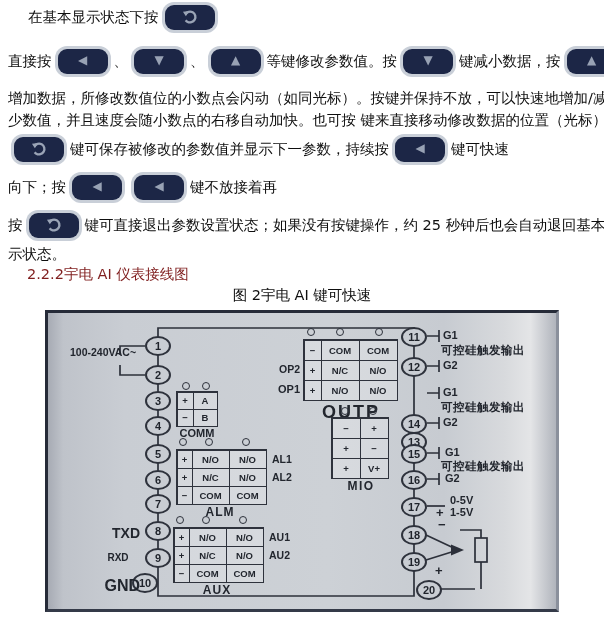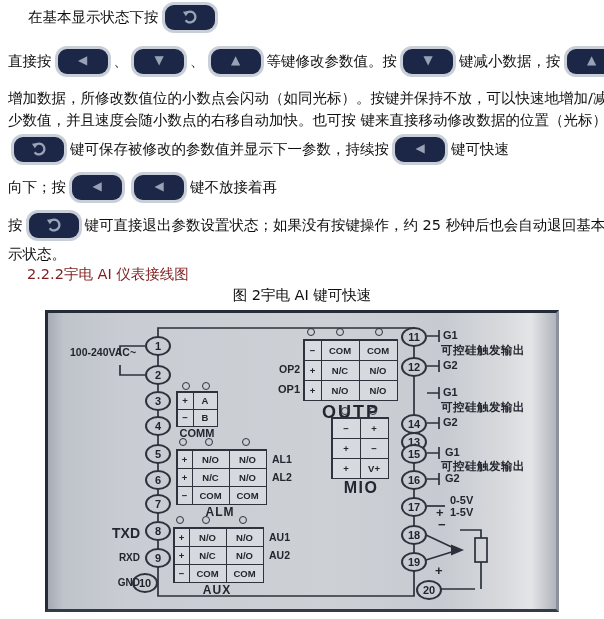--- a/index.html
+++ b/index.html
@@ -174,22 +174,22 @@
     <div class="term" style="left:353px;top:71px;margin-top:48px;">13</div>
     <div class="term" style="left:353px;top:101px;">14</div>
     <div class="term" style="left:353px;top:131px;">15</div>
     <div class="term" style="left:353px;top:157px;">16</div>
     <div class="term" style="left:353px;top:184px;">17</div>
     <div class="term" style="left:353px;top:212px;">18</div>
     <div class="term" style="left:353px;top:239px;">19</div>
     <div class="term" style="left:353px;top:267px;margin-left:15px;">20</div>
 
     <div class="dlabel" style="left:48px;top:212px;width:44px;text-align:right;font-size:14px;">TXD</div>
-    <div class="dlabel" style="left:48px;top:239px;width:44px;text-align:right;font-size:10px;">RXD</div>
-    <div class="dlabel" style="left:48px;top:264px;width:44px;text-align:right;font-size:10px;">GND</div>
+    <div class="dlabel" style="left:48px;top:239px;width:44px;text-align:center;font-size:10px;">RXD</div>
+    <div class="dlabel" style="left:48px;top:264px;width:44px;text-align:right;font-size:16px;">GND</div>
 
     <div class="screw" style="left:134px;top:69px;"></div>
     <div class="screw" style="left:154px;top:69px;"></div>
     <div class="tbl" style="left:128px;top:78px;grid-template-columns:16px 24px;grid-auto-rows:17px;">
       <div>+</div>
       <div>A</div>
       <div>−</div>
       <div>B</div>
     </div>
     <div class="dlabel c" style="left:124px;top:114px;width:50px;">COMM</div>
@@ -251,21 +251,21 @@
     <div class="screw" style="left:293px;top:94px;"></div>
     <div class="screw" style="left:321px;top:94px;"></div>
     <div class="tbl" style="left:283px;top:104px;grid-template-columns:28px 28px;grid-auto-rows:20px;">
       <div>−</div>
       <div>+</div>
       <div>+</div>
       <div>−</div>
       <div>+</div>
       <div>V+</div>
     </div>
-    <div class="dlabel c" style="left:288px;top:166px;width:50px;font-size:16px;letter-spacing:1.5px;">MIO</div>
+    <div class="dlabel c" style="left:288px;top:166px;width:50px;font-size:12px;letter-spacing:1.5px;">MIO</div>
 
     <div class="dlabel" style="left:395px;top:16px;">G1</div>
     <div class="dlabel cn" style="left:393px;top:30px;">可控硅触发输出</div>
     <div class="dlabel" style="left:395px;top:46px;">G2</div>
     <div class="dlabel" style="left:395px;top:73px;">G1</div>
     <div class="dlabel cn" style="left:393px;top:87px;">可控硅触发输出</div>
     <div class="dlabel" style="left:395px;top:103px;">G2</div>
     <div class="dlabel" style="left:397px;top:133px;">G1</div>
     <div class="dlabel cn" style="left:393px;top:146px;">可控硅触发输出</div>
     <div class="dlabel" style="left:397px;top:159px;">G2</div>

